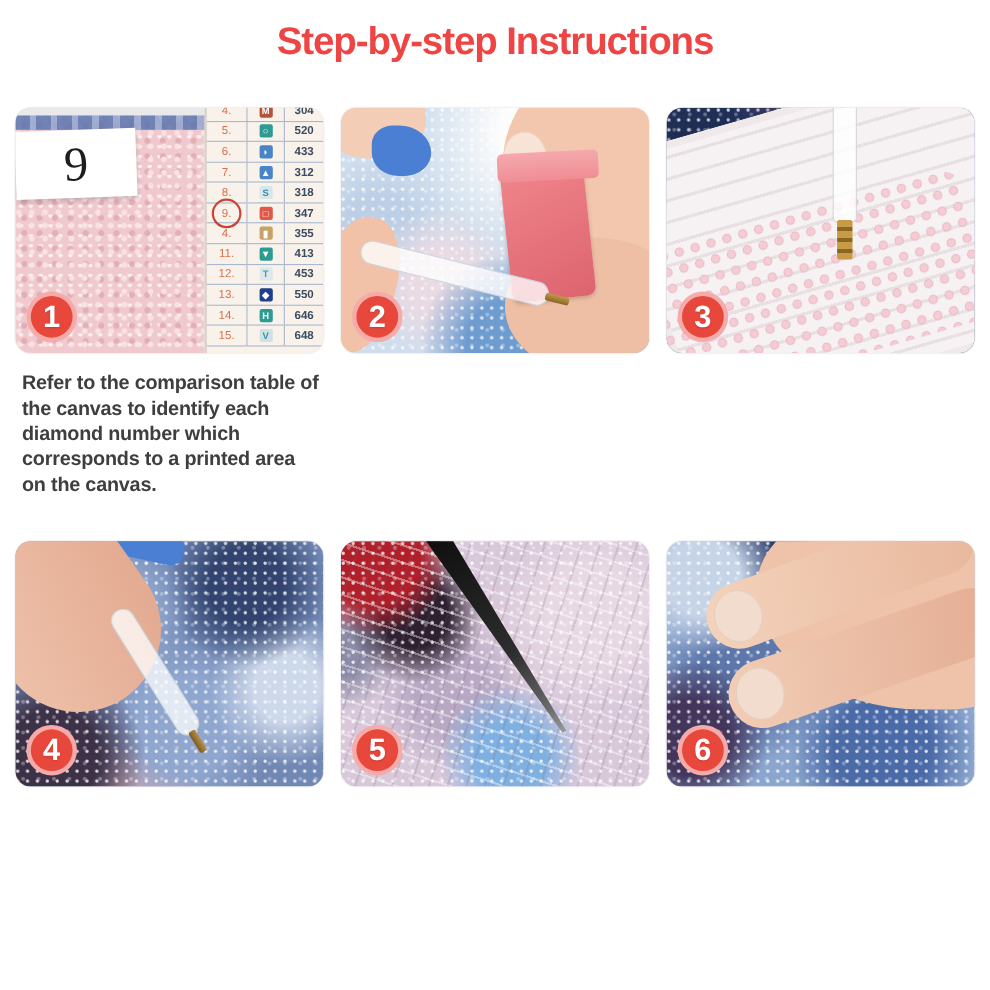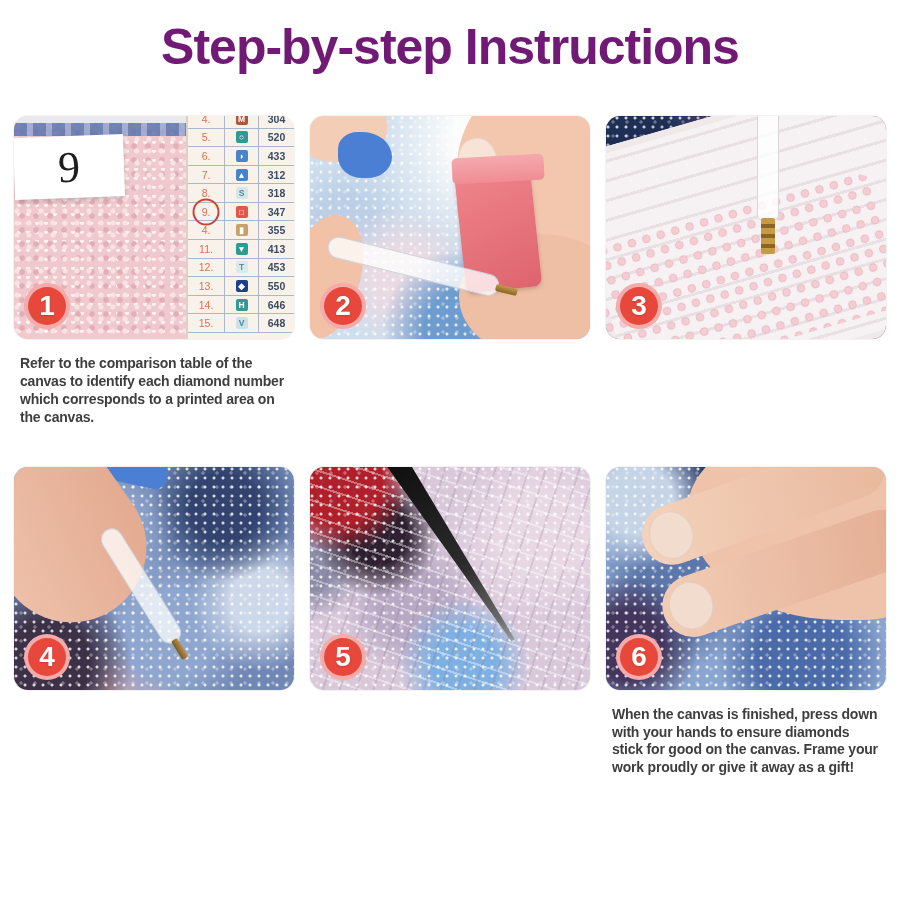--- a/index.html
+++ b/index.html
@@ -3,34 +3,34 @@
 <meta charset="utf-8">
 <style>
   * { box-sizing: border-box; }
   html,body { margin:0; padding:0; }
   body {
     width:900px; height:900px; overflow:hidden;
     background:#ffffff;
     font-family:"Liberation Sans", sans-serif;
   }
   .title {
-    text-align:center; font-size:50px; font-weight:700; color:#701a75;
+    text-align:center; font-size:35px; font-weight:700; color:#ef4444;
     margin:18px 0 40px; letter-spacing:-1px;
   }
   .grid {
     display:grid; grid-template-columns:repeat(3,280px);
     column-gap:16px; row-gap:40px; padding:0 14px;
   }
   .panel { width:280px; }
   .photo {
     position:relative; width:280px; height:223px; border-radius:14px;
     overflow:hidden; background:#dde4ee; box-shadow:0 0 0 1px rgba(0,0,0,.05);
   }
   .caption {
-    margin:16px 2px 0 6px; font-size:14px; font-weight:700; color:#3e3e3e;
+    margin:16px 2px 0 6px; font-size:18px; font-weight:700; color:#3e3e3e;
     line-height:1.28; letter-spacing:-0.2px;
   }
   .badge {
     position:absolute; left:10px; bottom:10px; width:46px; height:46px;
     border-radius:50%; border:4px solid rgba(246,177,175,.95);
     color:#fff; font-size:28px; font-weight:700;
     display:flex; align-items:center; justify-content:center; z-index:9;
     text-shadow:0 1px 2px rgba(0,0,0,.15);
     background:#e8473c;
   }
@@ -389,16 +389,15 @@
     <div class="photo scene dotted s6">
       <div class="palm"></div>
       <div class="finger-a">
           <span class="nail6"></span>
         </div>
       <div class="finger-b">
           <span class="nail6"></span>
         </div>
       <div class="badge" style="background-color: rgb(232, 71, 60);">6</div>
     </div>
-    <p class="caption">When the canvas is finished, press down with your hands to ensure diamonds stick for good on the canvas. Frame your work proudly or give it away as a gift!</p>
   </div>
 
 </div>
 
 </body></html>

